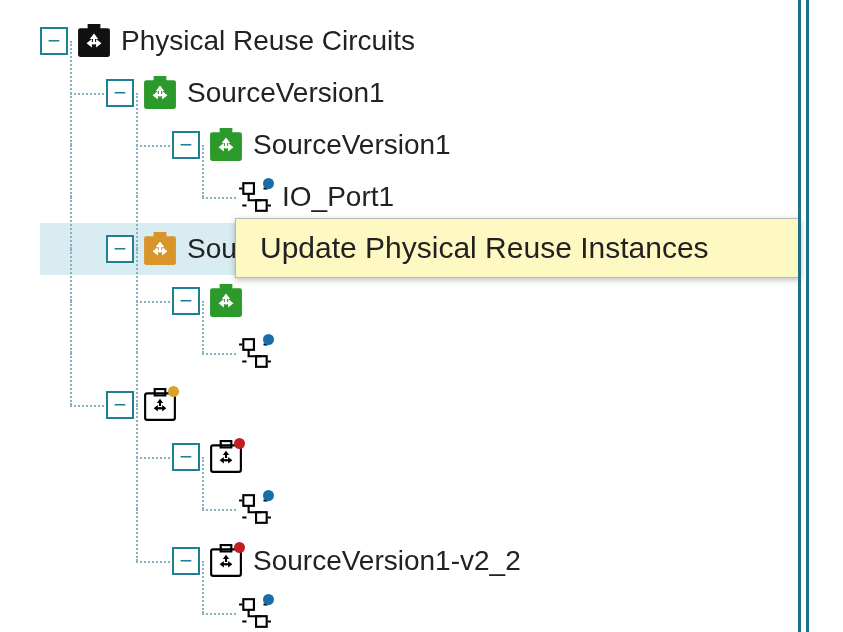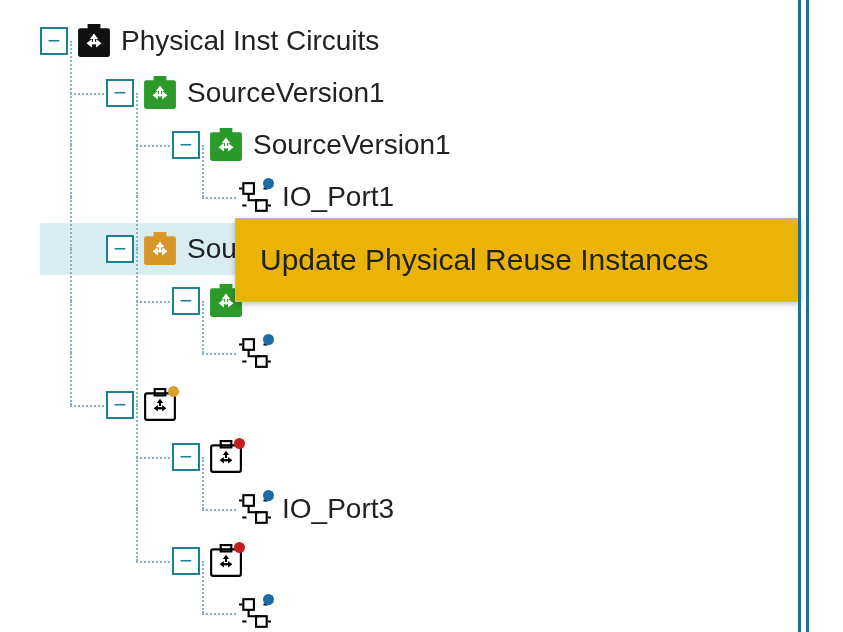--- a/index.html
+++ b/index.html
@@ -14,21 +14,21 @@
   .toggle{width:24px;height:24px;border:2px solid #1f8094;background:#fff;display:flex;align-items:center;justify-content:center;color:#1f8094;font-weight:500;font-size:22px;line-height:0;cursor:pointer;flex:0 0 auto;margin-right:9px;}
   .node-icon{width:34px;height:34px;position:relative;margin-right:10px;flex:0 0 auto;}
   .node-icon svg{width:34px;height:34px;display:block;}
   .badge{position:absolute;right:-2px;top:-2px;width:11px;height:11px;border-radius:50%;}
   .badge.blue{background:#1a6da8;}
   .badge.orange{background:#d8a12a;}
   .badge.red{background:#c01f1f;}
   .label{white-space:nowrap;}
   .row.highlight{background:#d9ecf2;}
   
-  .context-menu{position:absolute;left:235px;top:218px;background:#eab308;border:1px solid #b8b8b8;box-shadow:0 2px 6px rgba(0,0,0,.25);min-width:560px;padding:16px 2px;}
+  .context-menu{position:absolute;left:235px;top:218px;background:#fef9c3;border:1px solid #b8b8b8;box-shadow:0 2px 6px rgba(0,0,0,.25);min-width:560px;padding:4px 2px;}
   .context-menu .item{padding:8px 22px;font-size:30px;color:#222;cursor:pointer;}
   
   .rail{position:absolute;top:0;bottom:0;width:3px;background:#1f7188;}
   .rail.r1{right:34px;}
   .rail.r2{right:42px;}
   
 </style>
 </head>
 <body>
 <div class="canvas">
@@ -69,21 +69,21 @@
 
 <div class="tree">
 
   <div class="row">
     <span class="toggle">−</span>
     <span class="node-icon" style="color:#111">
           <svg>
             <use href="#i-recycle"></use>
           </svg>
         </span>
-    <span class="label">Physical Inst Circuits</span>
+    <span class="label">Physical Reuse Circuits</span>
   </div>
 
   <div class="row">
     <span class="ind">
           <span class="vline full"></span>
           <span class="hline"></span>
         </span>
     <span class="toggle">−</span>
     <span class="node-icon" style="color:#2b9a2b">
           <svg>
@@ -216,36 +216,36 @@
     <span class="ind">
           <span class="vline"></span>
           <span class="hline"></span>
         </span>
     <span class="node-icon">
           <svg>
             <use href="#i-port"></use>
           </svg>
           <span class="badge blue"></span>
         </span>
-    <span class="label">IO_Port3</span>
   </div>
 
   <div class="row">
     <span class="ind"></span>
     <span class="ind">
           <span class="vline"></span>
           <span class="hline"></span>
         </span>
     <span class="toggle">−</span>
     <span class="node-icon">
           <svg>
             <use href="#i-schem"></use>
           </svg>
           <span class="badge red"></span>
         </span>
+    <span class="label">SourceVersion1-v2_2</span>
   </div>
 
   <div class="row">
     <span class="ind"></span>
     <span class="ind"></span>
     <span class="ind">
           <span class="vline"></span>
           <span class="hline"></span>
         </span>
     <span class="node-icon">

